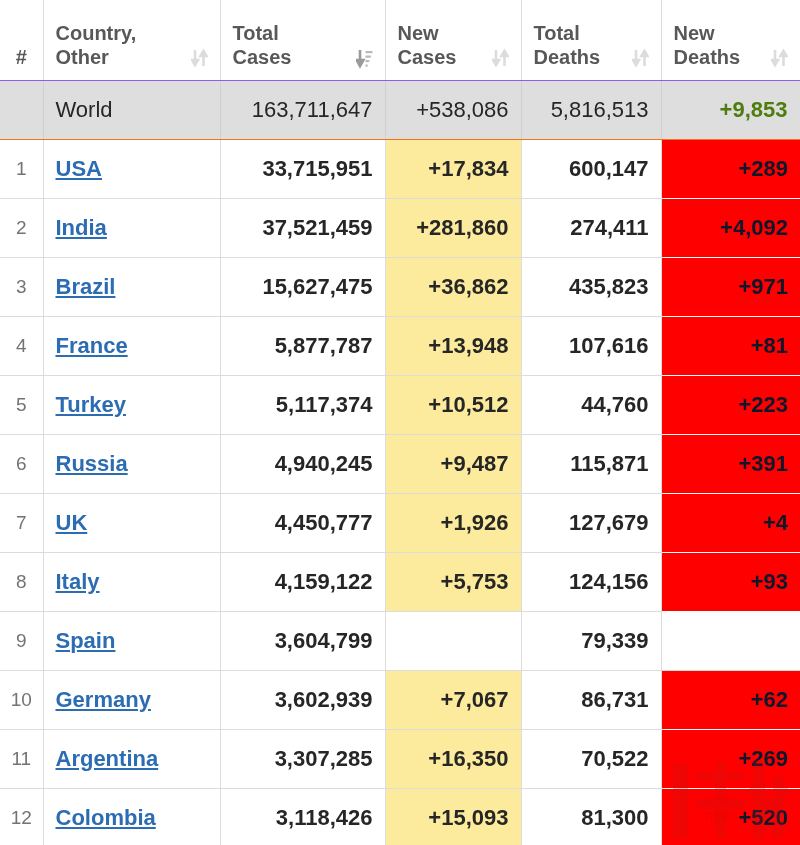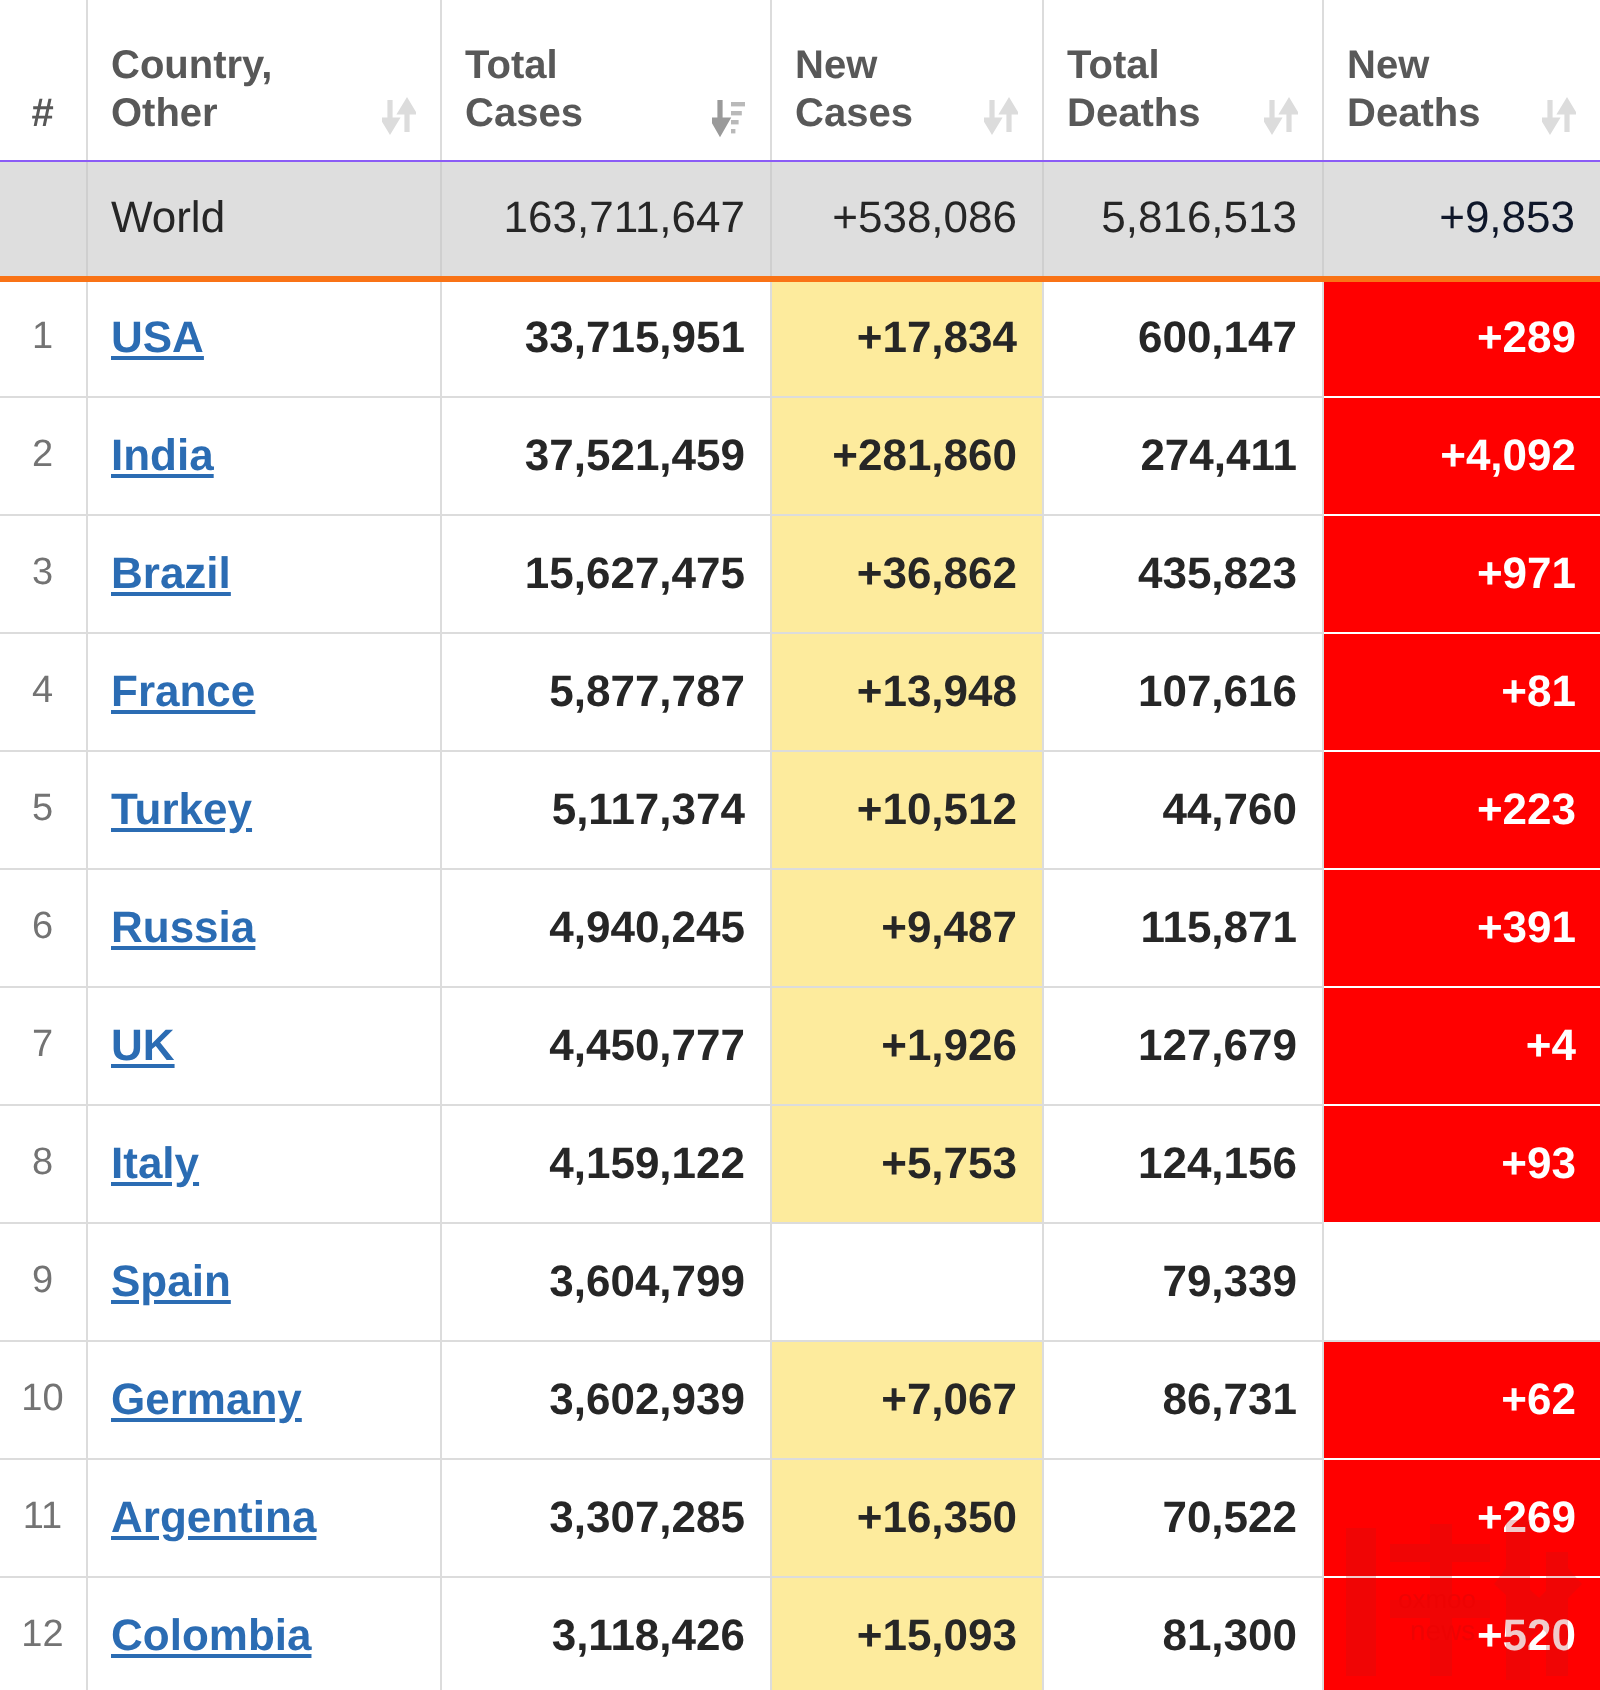--- a/index.html
+++ b/index.html
@@ -107,33 +107,33 @@
     margin-top: 40px;
   }
 
   
   tr.row-world td {
     background: #dedede;
     font-weight: normal;
     color: #262626;
     font-size: 22px;
     border-right: 1px solid #cfcfcf;
-    border-bottom: 3px solid #f97316;
+    border-bottom: 1px solid #f97316;
   }
   tr.row-world td.cell-country {
     text-align: left;
     font-weight: normal;
     color: #262626;
   }
 
   
   td.hl-newcase  { background: #fdeb9d; }
-  td.hl-newdeath { background: #ff0000; color: #ffffff; }
+  td.hl-newdeath { background: #ff0000; color: #0f172a; }
   tr.row-world td.hl-newcase  { background: #dedede; }
-  tr.row-world td.hl-newdeath { background: #dedede; color: #0f172a; }
+  tr.row-world td.hl-newdeath { background: #dedede; color: #4d7c0f; font-weight: bold; }
   td.hl-empty { background: #ffffff; }
 
   
   td.hl-newdeath { border-bottom: 1px solid #ffffff; }
 
   
   .watermark {
     position: absolute;
     right: 6px;
     bottom: 2px;

